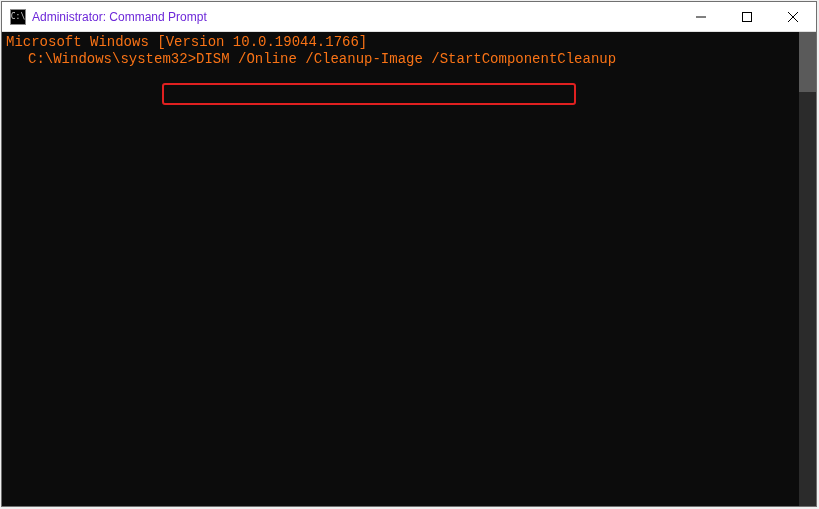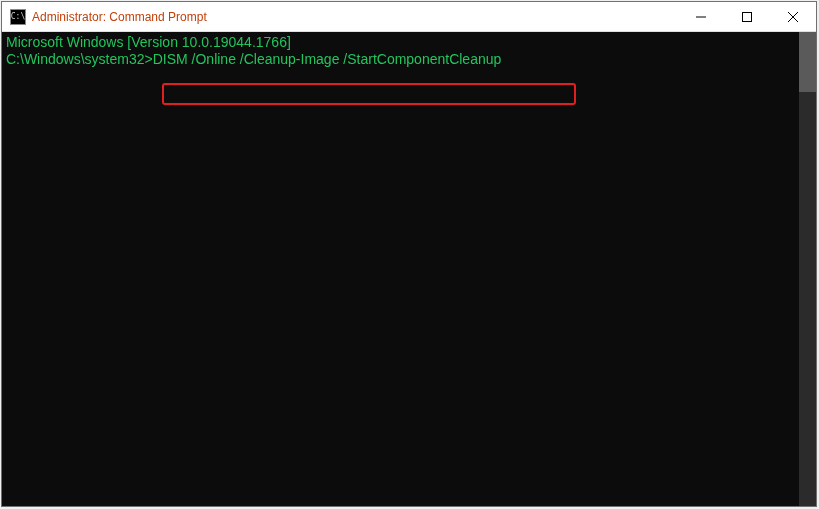--- a/index.html
+++ b/index.html
@@ -43,21 +43,21 @@
       border: 1px solid #888;
       display: flex;
       align-items: center;
       justify-content: center;
       font-size: 8px;
       color: #ccc;
       font-family: monospace;
     }
     .title-text {
       font-size: 12px;
-      color: #c2410c;
+      color: #6d28d9;
     }
     .titlebar-right {
       display: flex;
       height: 100%;
     }
     .win-btn {
       width: 46px;
       height: 100%;
       display: flex;
       align-items: center;
@@ -72,33 +72,34 @@
     }
     .terminal-area {
       position: relative;
       height: calc(100% - 30px);
       background: #0c0c0c;
       display: flex;
     }
     .terminal-content {
       flex: 1;
       padding: 2px 4px;
-      font-family: Liberation Sans, sans-serif;
+      font-family: Liberation Mono, monospace;
       font-size: 14px;
       line-height: 17px;
-      color: #22c55e;
+      color: #f97316;
       white-space: pre;
       overflow: hidden;
     }
     .terminal-line {
       display: block;
     }
     .prompt-line {
       position: relative;
       display: inline-block;
+      margin-left: 22px;
     }
     .highlight-box {
       position: absolute;
       border: 2px solid #e02020;
       border-radius: 3px;
       pointer-events: none;
     }
     .scrollbar {
       width: 17px;
       background: #2b2b2b;

